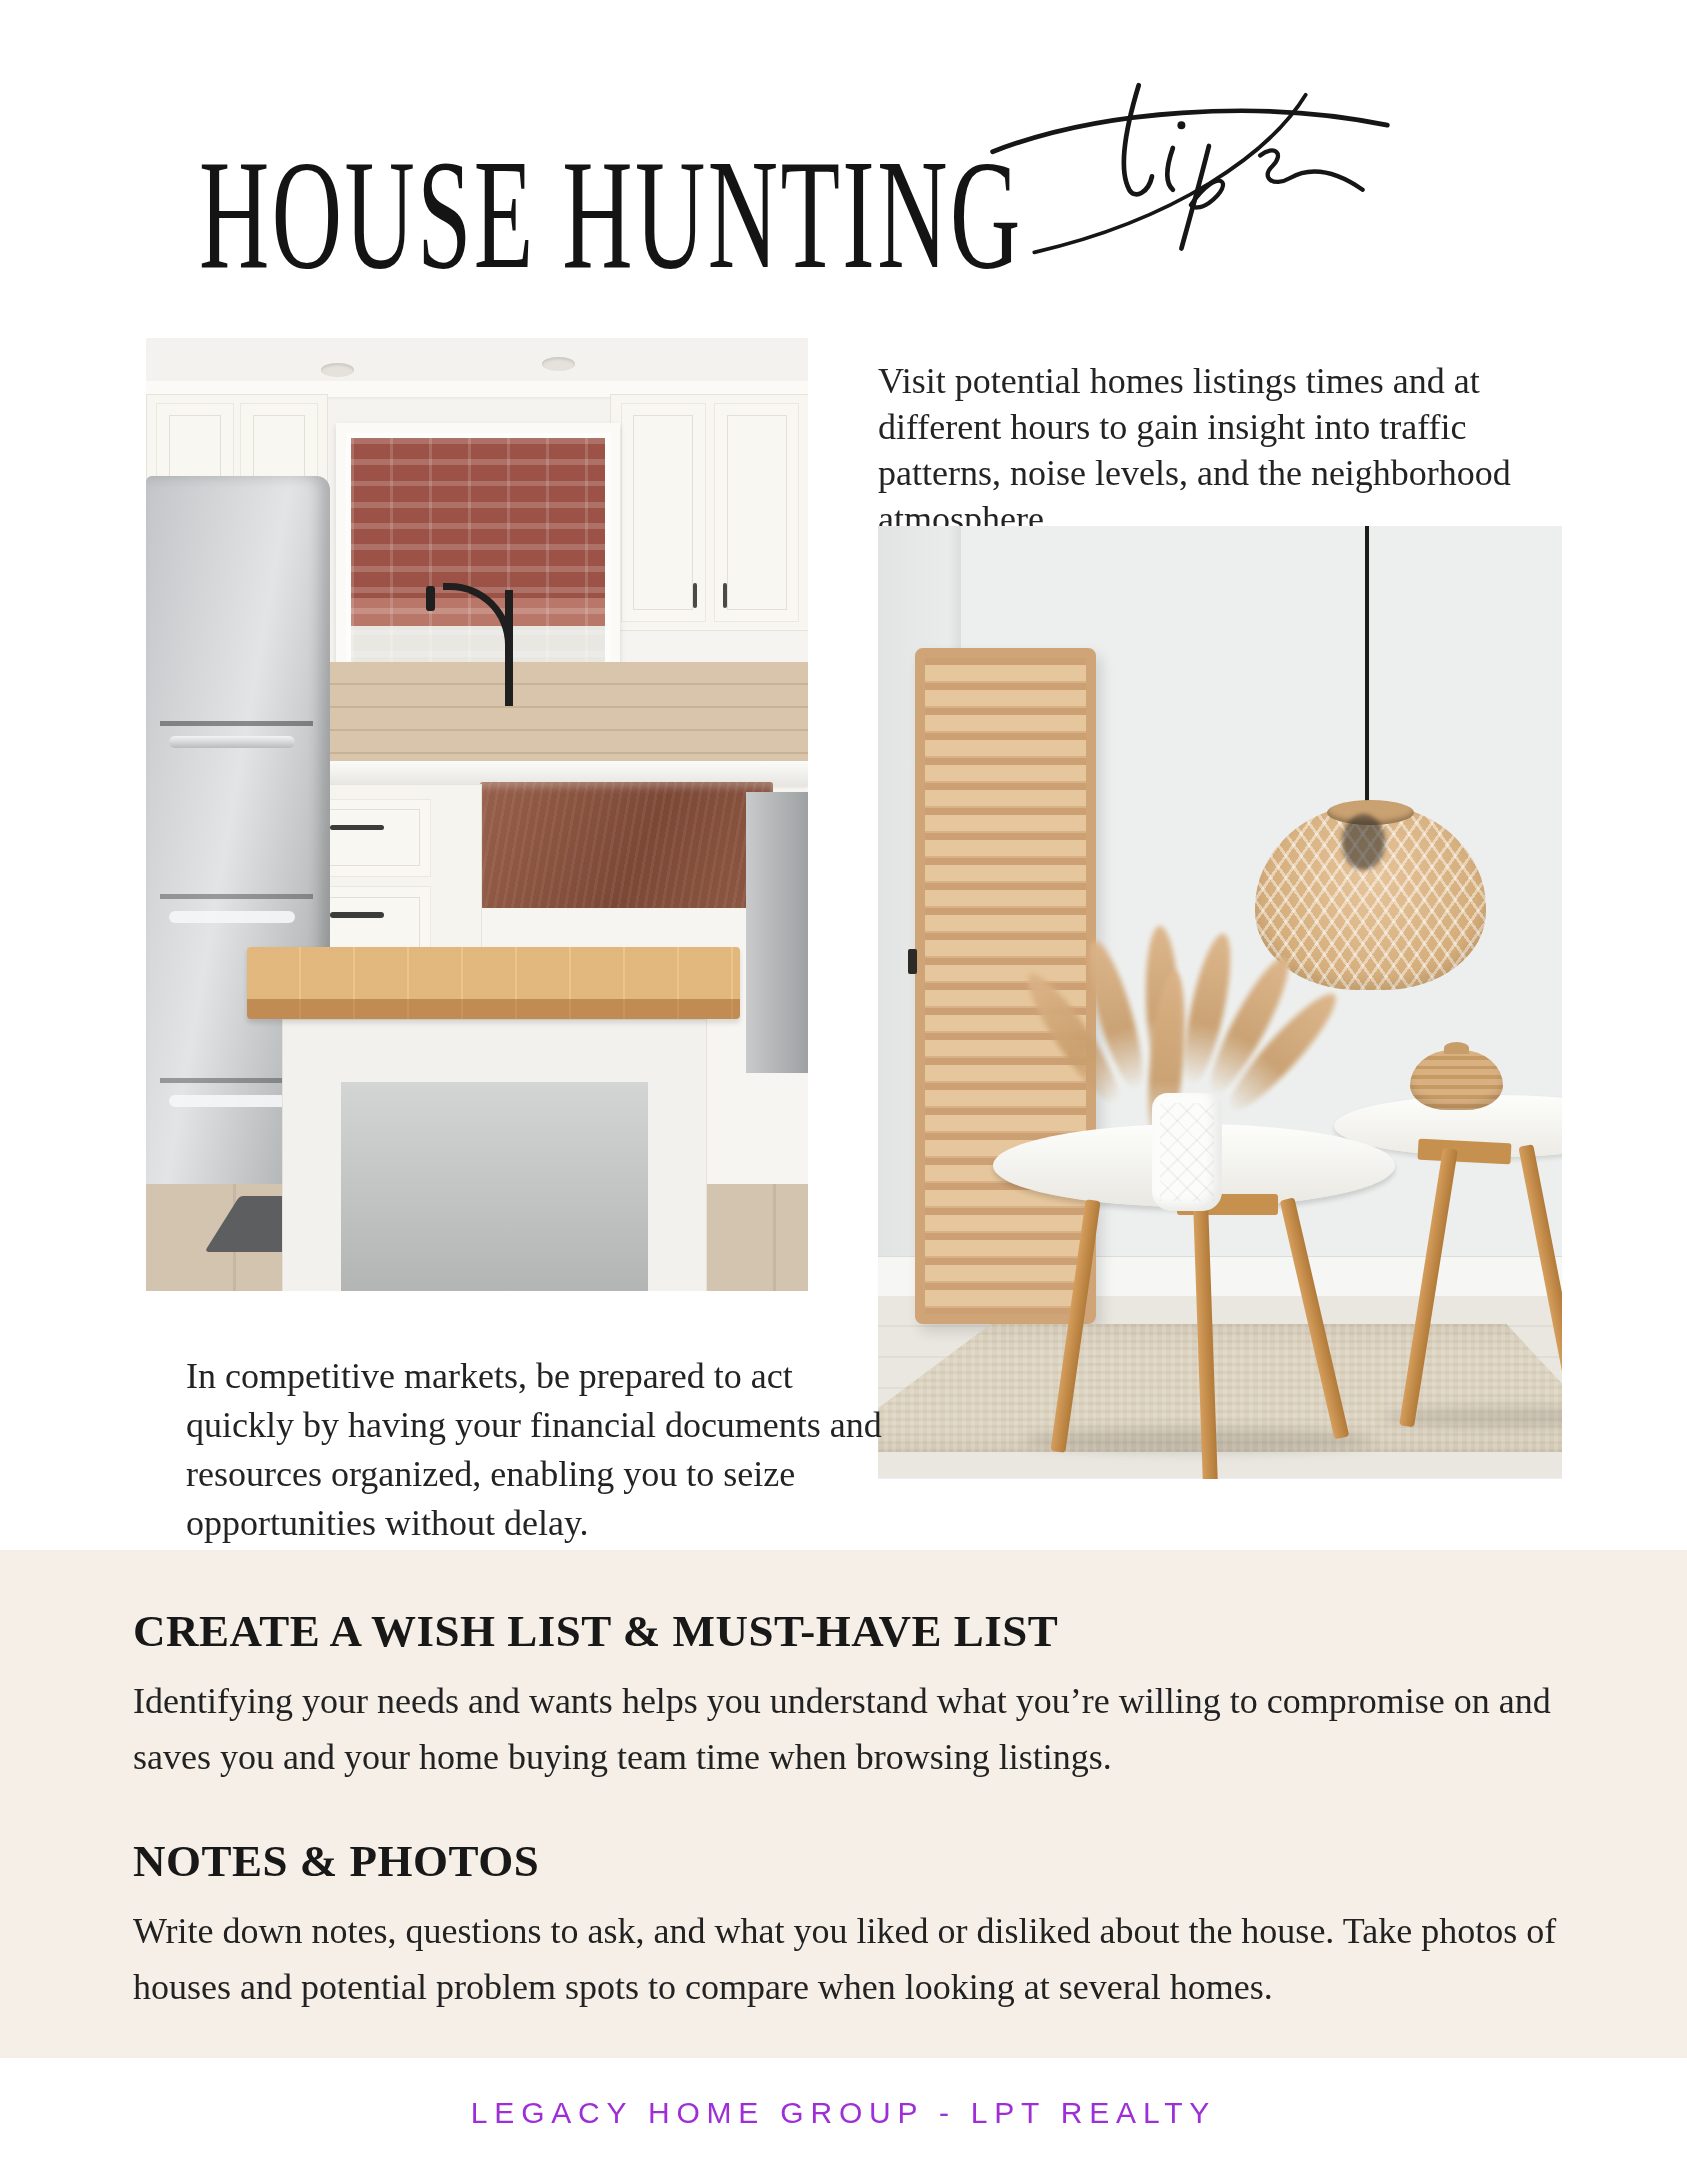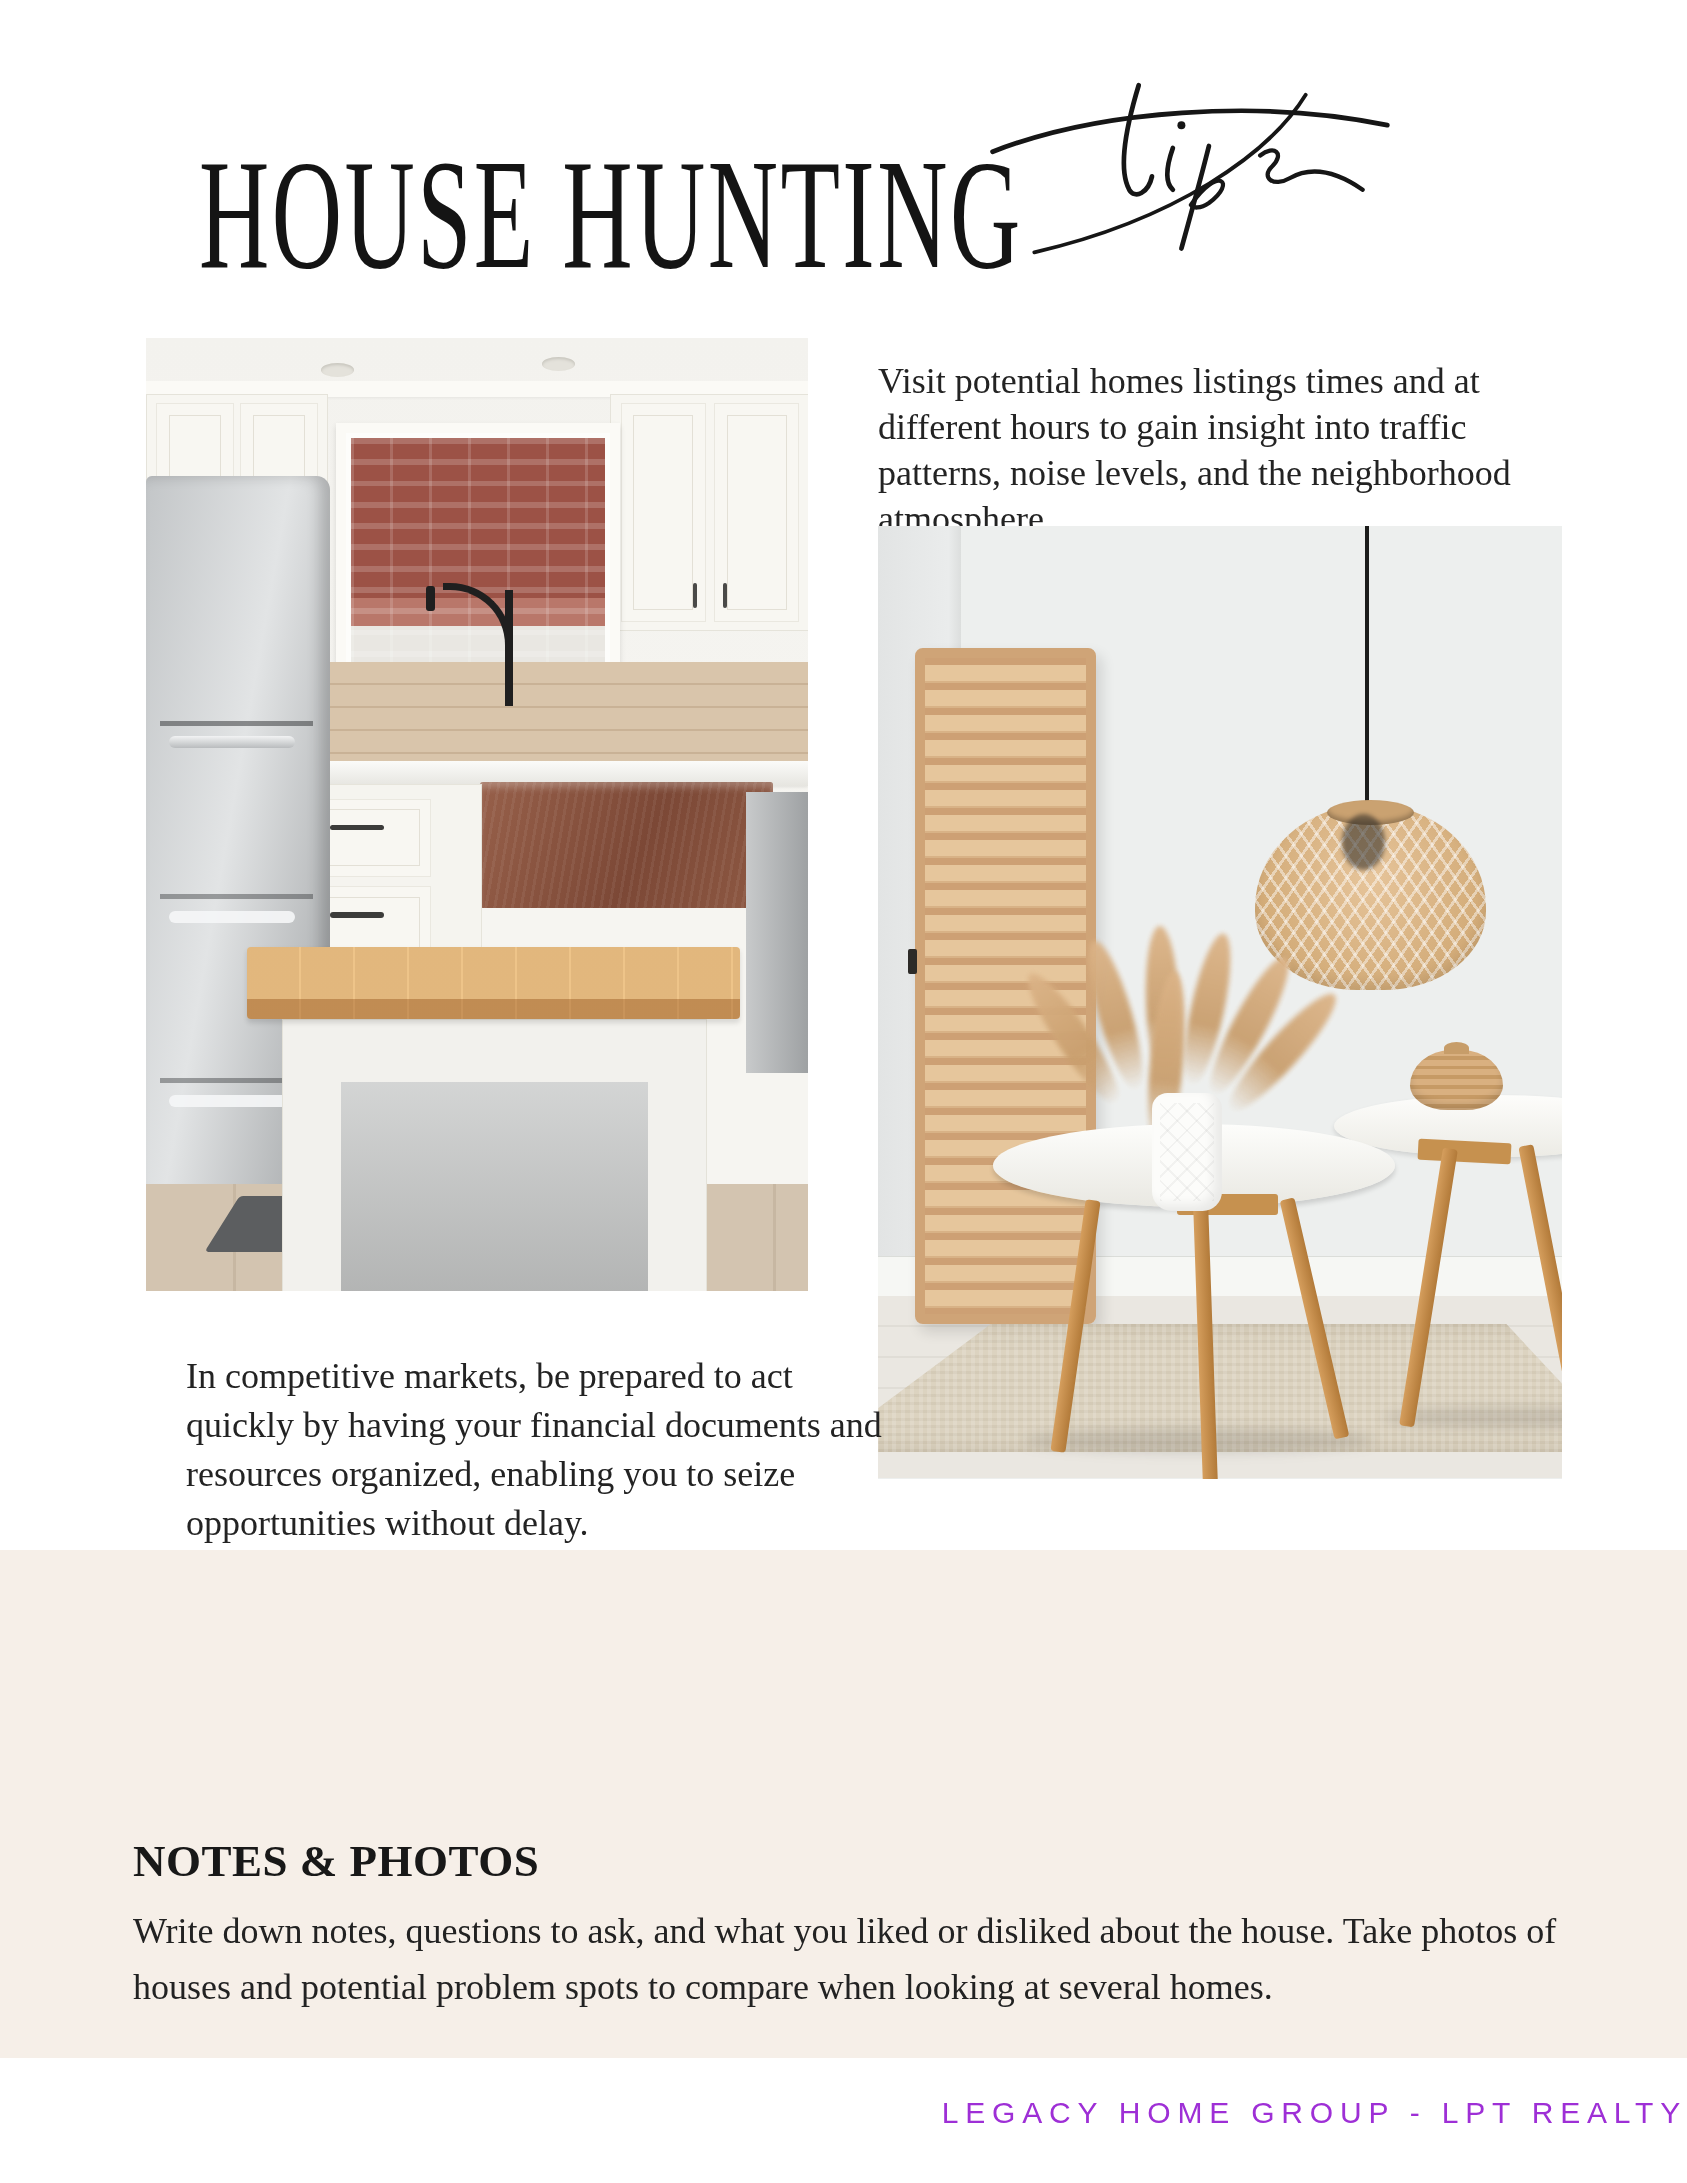--- a/index.html
+++ b/index.html
@@ -140,21 +140,21 @@
   .l-shadow.s2{left:505px;top:881px;width:252px;height:21.3px;}
 
   
   .band{position:absolute;left:0;top:1550px;width:1687px;height:508px;background:#f6efe8;}
   .section{position:absolute;left:133px;width:1436px;}
   .section.s1{top:55px;} .section.s2{top:285px;}
   .section h2{margin:0 0 15.5px 0;font-size:45px;letter-spacing:0.5px;font-weight:700;color:#181818;}
   .section p{margin:0;font-size:36px;line-height:56px;color:#222222;}
 
   
-  .footer{position:absolute;left:0;top:2096px;width:1687px;text-align:right;}
+  .footer{position:absolute;left:0;top:2096px;width:1687px;text-align:center;}
   .footer span{font-family:"Liberation Sans",sans-serif;font-size:30px;letter-spacing:6.8px;font-weight:500;}
 </style>
 </head>
 <body>
 
 <div class="page">
 
   <h1 class="title-main">HOUSE HUNTING</h1>
   <span class="script-text">Tips</span>
   <svg class="title-script" viewBox="0 0 430 200">
@@ -237,20 +237,24 @@
     <div class="l-apron na"></div>
     <div class="l-leg n1"></div>
     <div class="l-leg n2"></div>
     <div class="l-leg n3"></div>
     <div class="l-vase"></div>
   </div>
 
   <p class="para para-competitive">In competitive markets, be prepared to act quickly by having your financial documents and resources organized, enabling you to seize opportunities without delay.</p>
 
   <div class="band" style="background: rgb(246, 239, 232);">
+    <div class="section s1">
+      <h2>CREATE A WISH LIST &amp; MUST-HAVE LIST</h2>
+      <p>Identifying your needs and wants helps you understand what you’re willing to compromise on and saves you and your home buying team time when browsing listings.</p>
+    </div>
     <div class="section s2">
       <h2>NOTES &amp; PHOTOS</h2>
       <p>Write down notes, questions to ask, and what you liked or disliked about the house. Take photos of houses and potential problem spots to compare when looking at several homes.</p>
     </div>
   </div>
 
   <div class="footer">
     <span style="color: rgb(158, 47, 214);">LEGACY HOME GROUP - LPT REALTY</span>
   </div>
 

